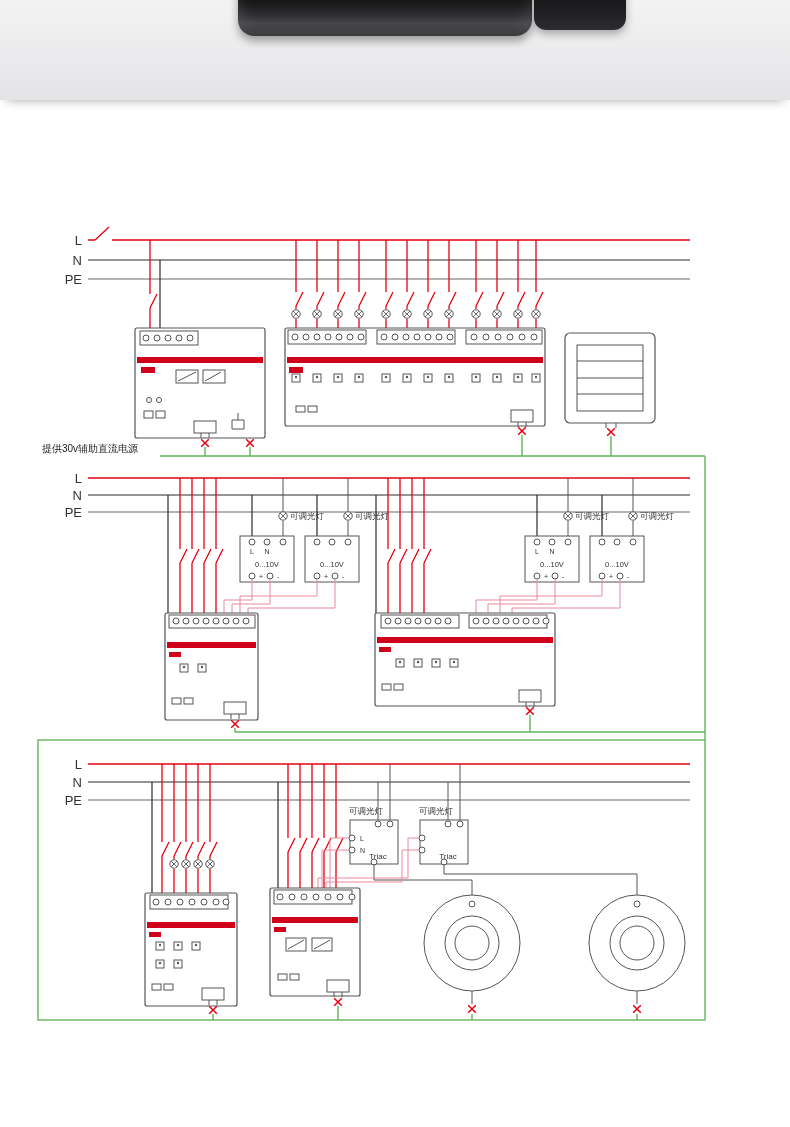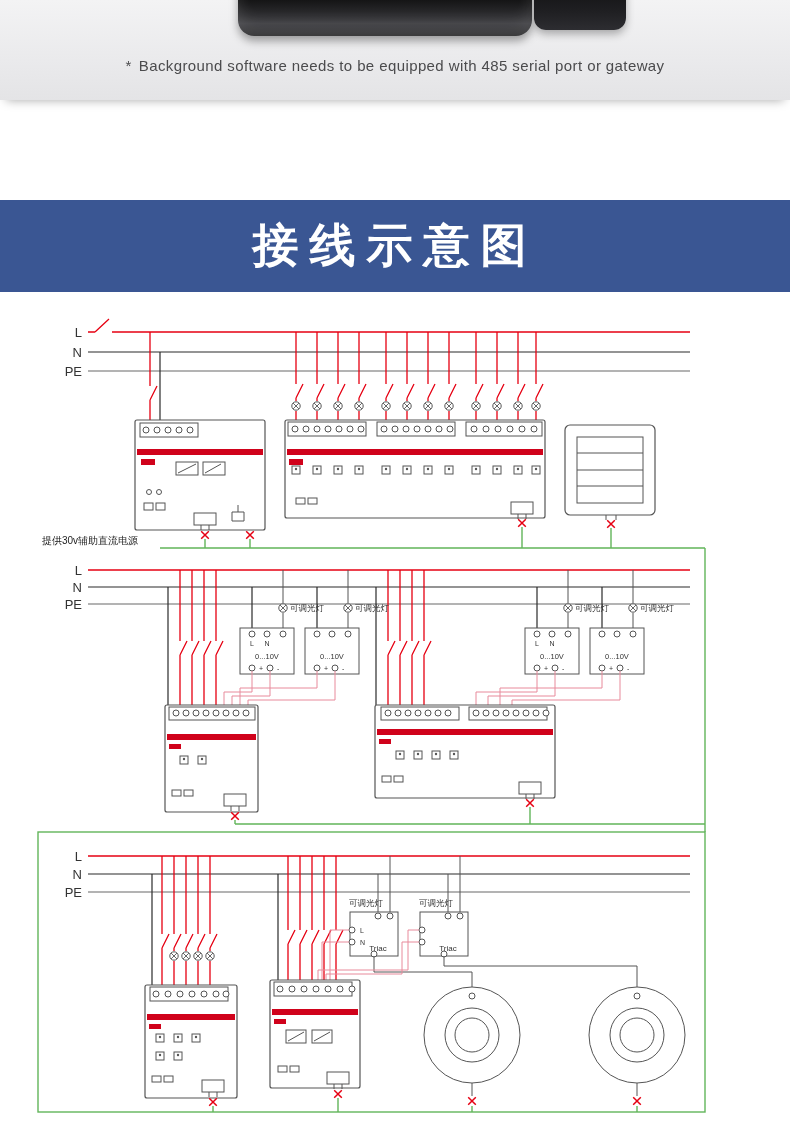--- a/index.html
+++ b/index.html
@@ -40,30 +40,24 @@
   .t8{fill:#333;font-size:8px;}
 </style>
 </head>
 <body>
 
 <div class="page">
 
   <header class="hero">
     <div class="product product-a"></div>
     <div class="product product-b"></div>
-    <p class="note">
-      <span class="mark">*</span><span>Background software needs to be equipped with 485 serial port or gateway</span>
-    </p>
   </header>
 
   <div class="gap"></div>
 
-  <section class="banner">
-    <h1>接线示意图</h1>
-  </section>
 
   <section class="diagram-wrap">
     <svg width="790" height="835" viewBox="0 292 790 835" xmlns="http://www.w3.org/2000/svg">
       <defs>
         <g id="term">
             <circle r="3" fill="#fff" stroke="#555" stroke-width="1"></circle>
           </g>
         <g id="load">
             <circle r="4.2" fill="#fff" stroke="#555" stroke-width="1"></circle>
             <path d="M-2.9,-2.9L2.9,2.9M-2.9,2.9L2.9,-2.9" stroke="#555" stroke-width=".9" fill="none"></path>

